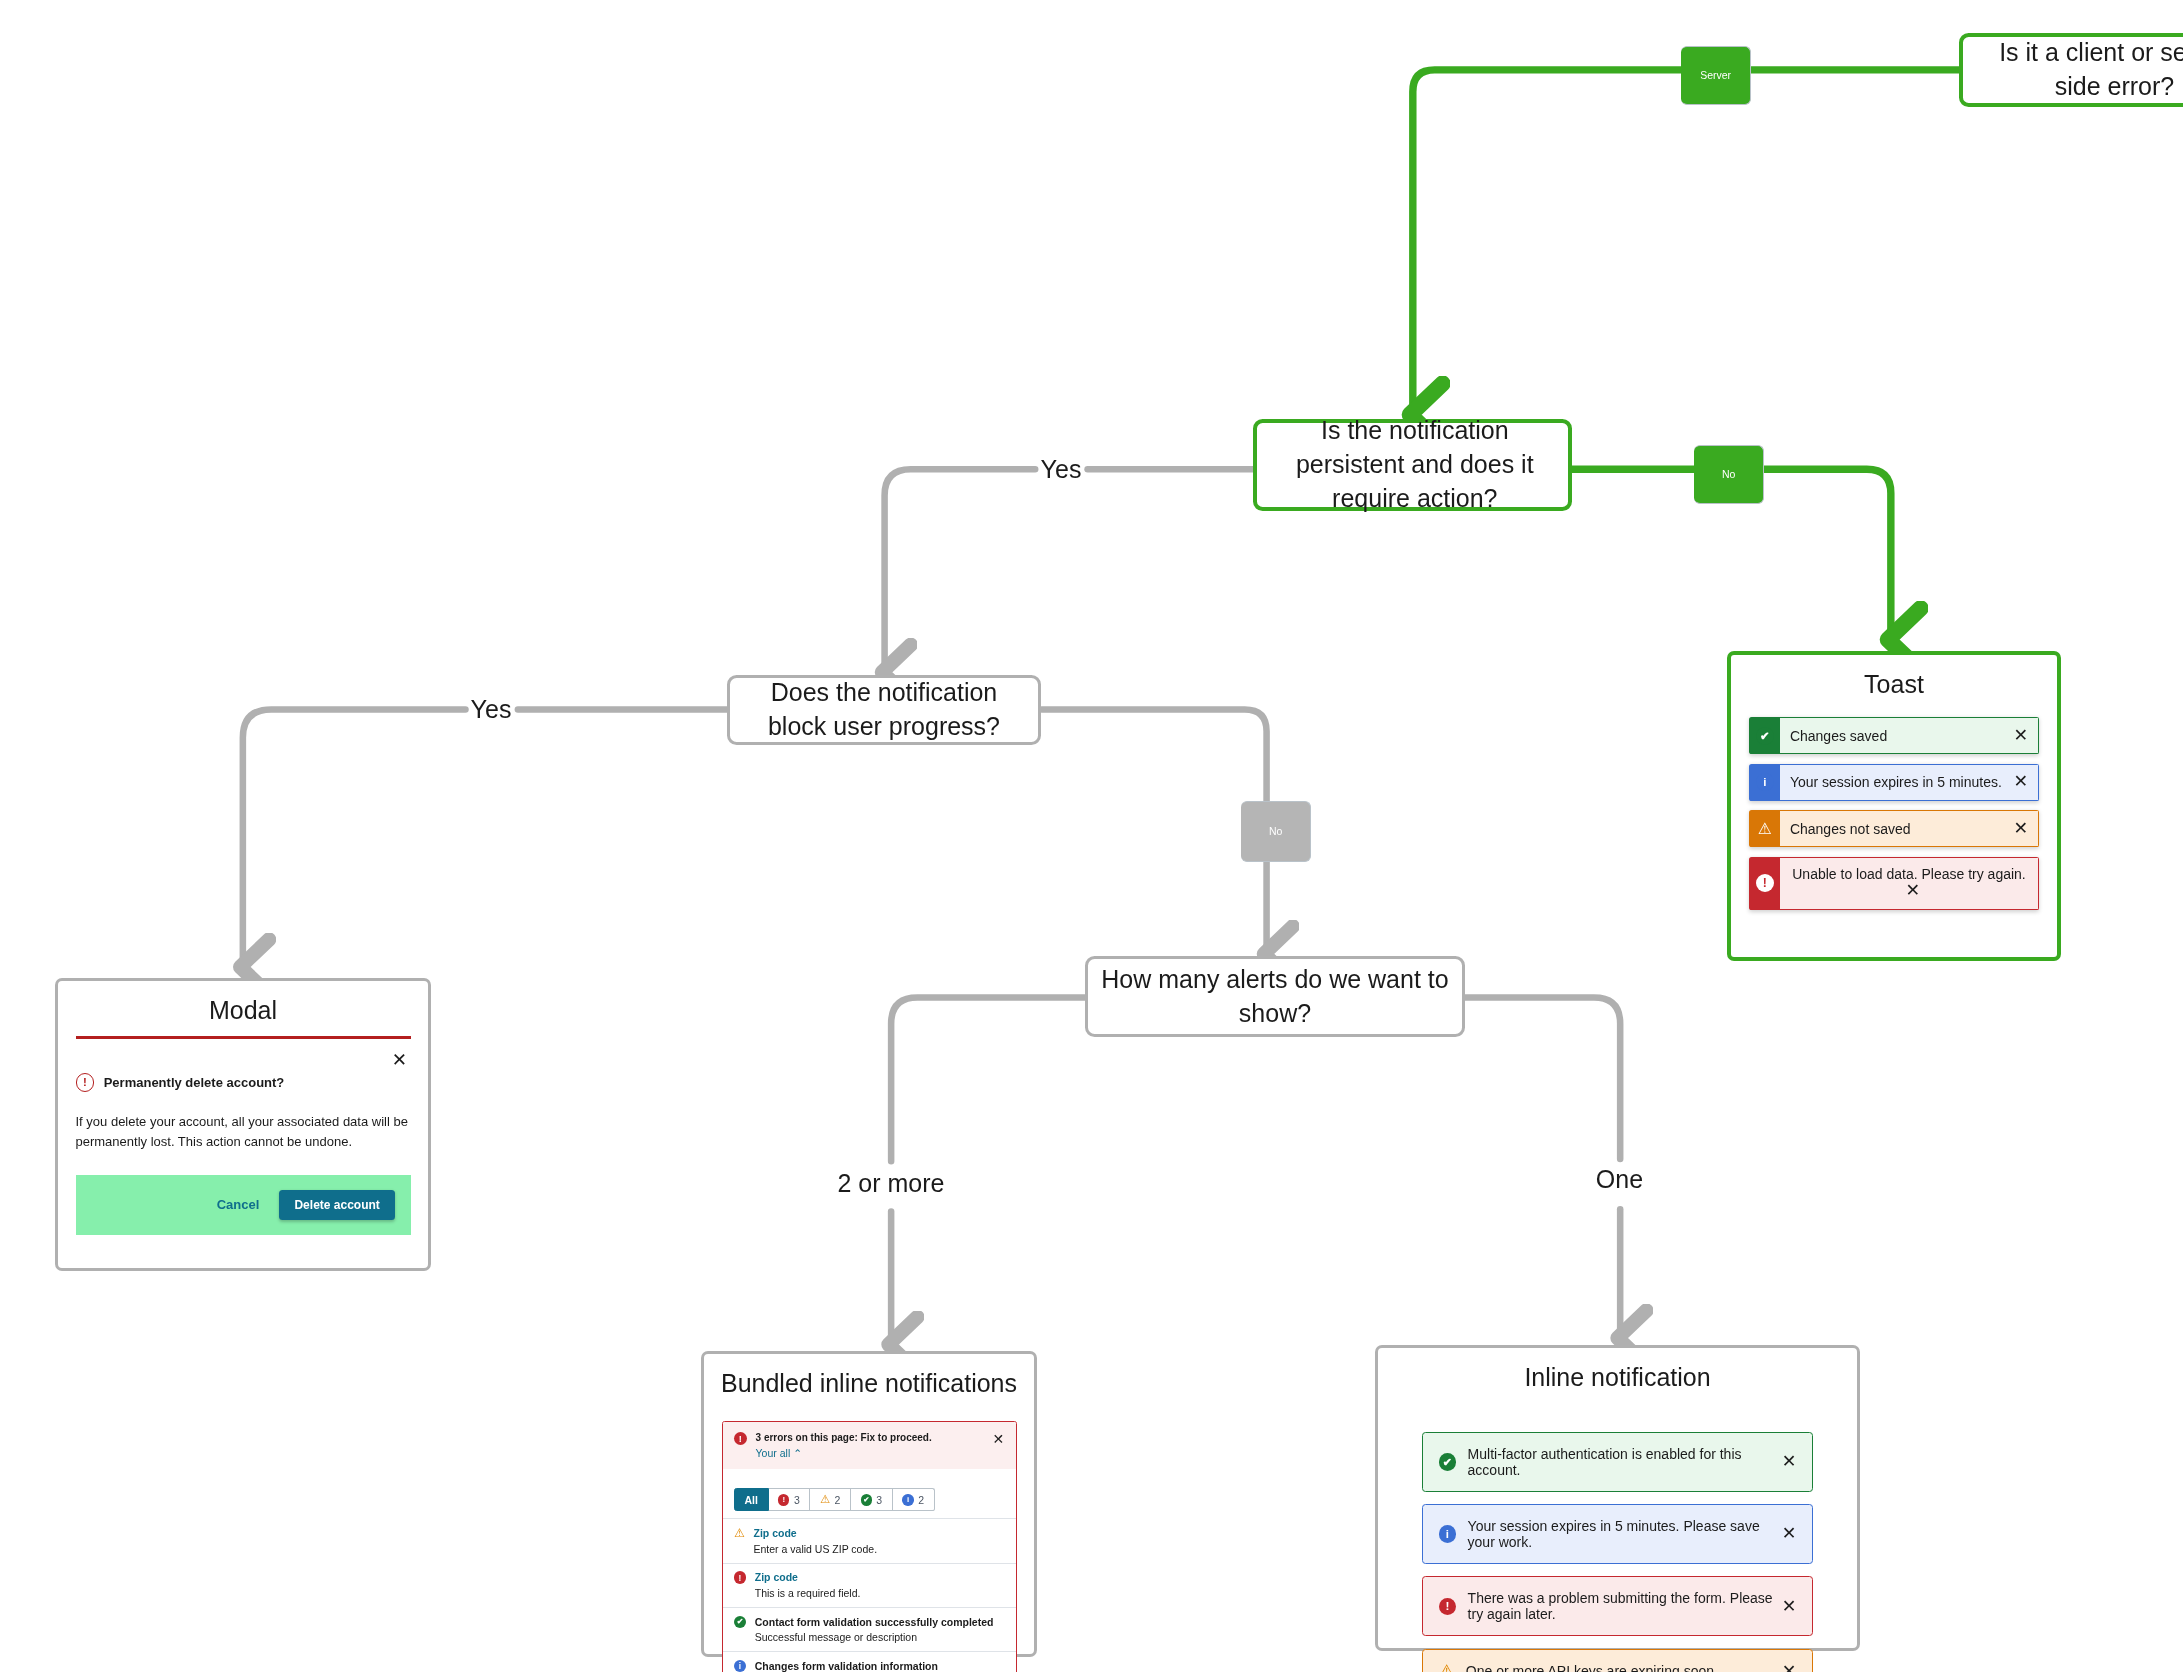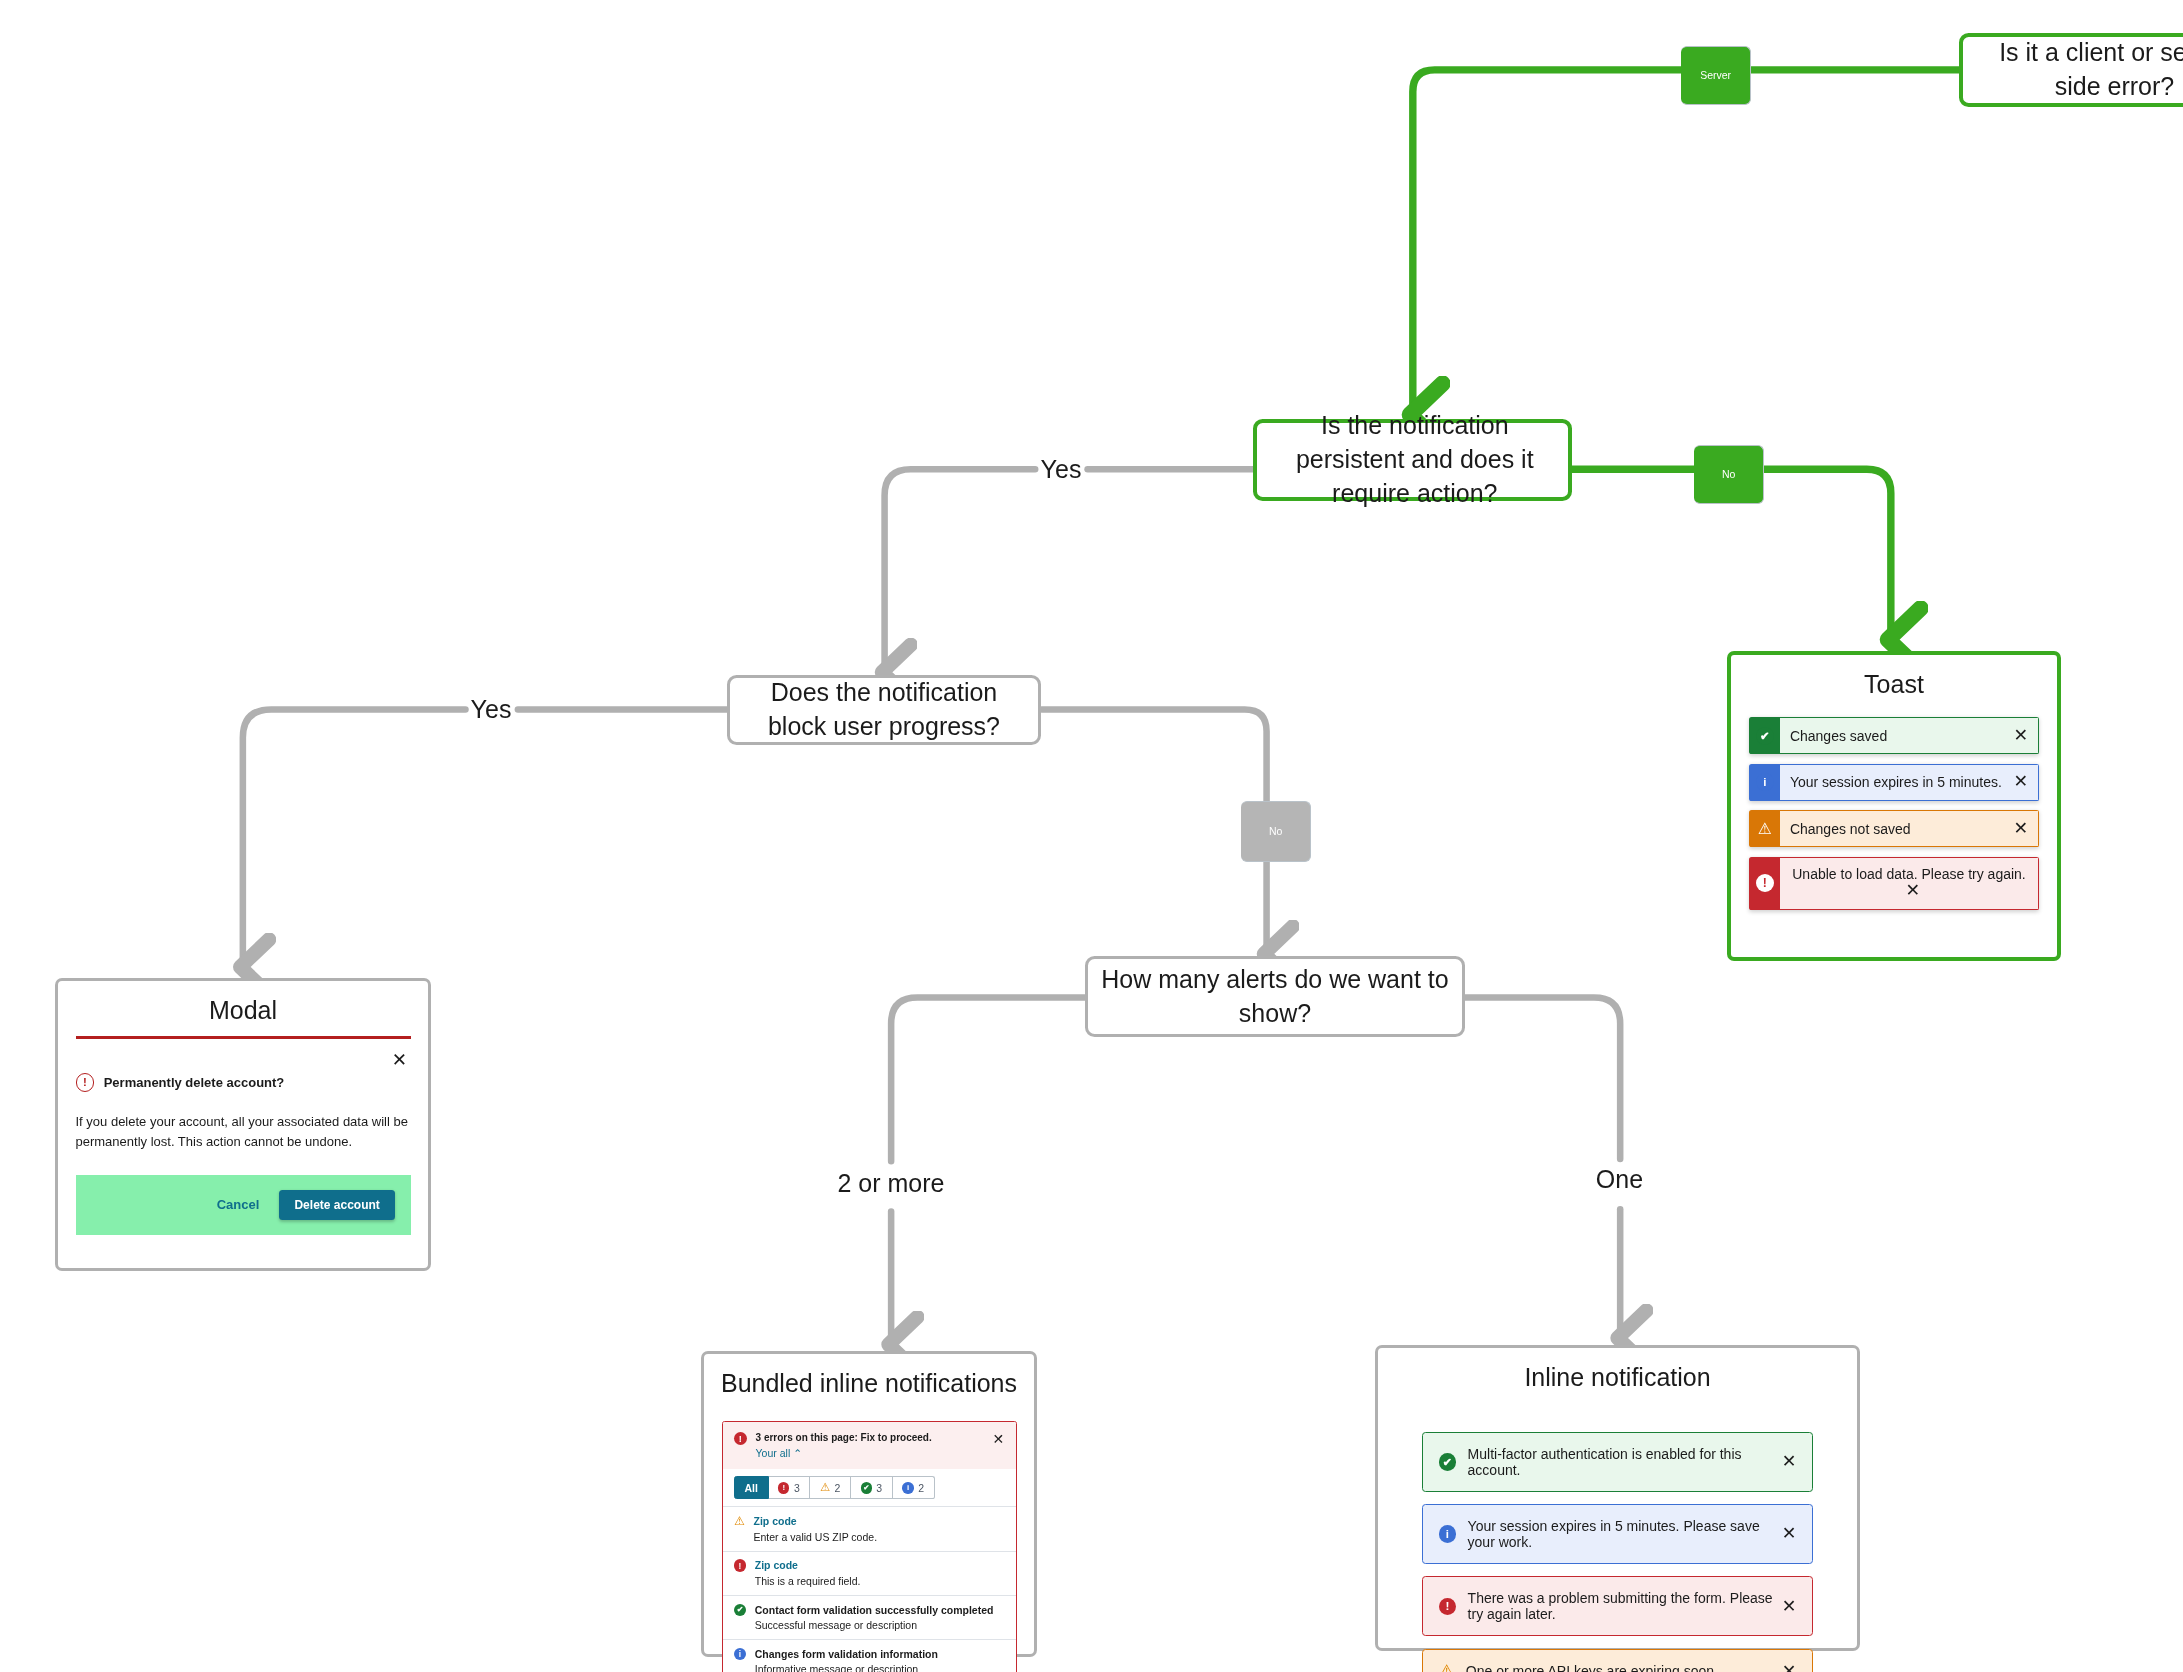--- a/index.html
+++ b/index.html
@@ -70,21 +70,21 @@
   .i-err{background:#fbeaea;border:1.3px solid #c5282f;}
   .i-warn{background:#fdecd9;border:1.3px solid #d97706;}
 
   
   .bn{margin:23px 17.5px 0 17.5px;border:1.3px solid #c5282f;border-radius:2.6px;background:#fff;overflow:hidden;}
   .bn-head{background:#fcefef;padding:9.6px 11.4px;display:flex;justify-content:space-between;align-items:flex-start;}
   .bn-head .l{display:flex;gap:8.7px;}
   .bn-title{font-size:10px;font-weight:bold;color:#1b1b1b;}
   .bn-hide{font-size:10.5px;color:#0f6e8c;margin-top:4.4px;}
   .bn-x{font-size:14px;line-height:1;color:#1b1b1b;}
-  .bn-chips{display:flex;padding:7.9px 11.4px 7px 11.4px;}
+  .bn-chips{display:flex;padding:7.9px 11.4px 7px 11.4px;margin-top:12px;}
   .chip{border:0.9px solid #b9c2c9;border-left:0;padding:4.4px 9.6px;font-size:10.5px;color:#4b5563;
         display:flex;align-items:center;gap:4.4px;background:#fff;}
   .chip:first-child{border-left:0.9px solid #0f6e8c;background:#0f6e8c;color:#fff;border-color:#0f6e8c;
         border-top-left-radius:2.6px;border-bottom-left-radius:2.6px;font-weight:bold;}
   .chip:last-child{border-top-right-radius:2.6px;border-bottom-right-radius:2.6px;}
   .bn-item{border-top:0.9px solid #dfe3e8;padding:7.9px 11.4px;display:flex;gap:8.7px;}
   .bn-item .txt .t{font-size:10.5px;font-weight:bold;color:#1b1b1b;}
   .bn-item .txt .t.link{color:#0f6e8c;}
   .bn-item .txt .d{font-size:10.5px;color:#1b1b1b;margin-top:3.5px;}
 </style>
@@ -127,21 +127,21 @@
 
       <path d="M3210,2285 L3650,2285 Q3710,2285 3710,2345 L3710,2655" stroke="#b0b0b0" stroke-width="15"></path>
       <path d="M3710,2770 L3710,3065" stroke="#b0b0b0" stroke-width="15" marker-end="url(#ak)"></path>
     </g>
   </svg>
 
   <div class="node green" style="left:1959px;top:33px;width:311px;height:74px;">
     <span>Is it a client or server side error?</span>
   </div>
 
-  <div class="node green" style="left:1253px;top:419px;width:319px;height:82px;padding-left:16px;">
+  <div class="node green" style="left:1253px;top:419px;width:319px;height:92px;padding-left:16px;">
     <span>Is the notification persistent and does it require action?</span>
   </div>
 
   <div class="node grey" style="left:727px;top:675px;width:314px;height:70px;">
     <span>Does the notification block user progress?</span>
   </div>
 
   <div class="node grey" style="left:1085px;top:956px;width:380px;height:81px;">
     <span>How many alerts do we want to show?</span>
   </div>

